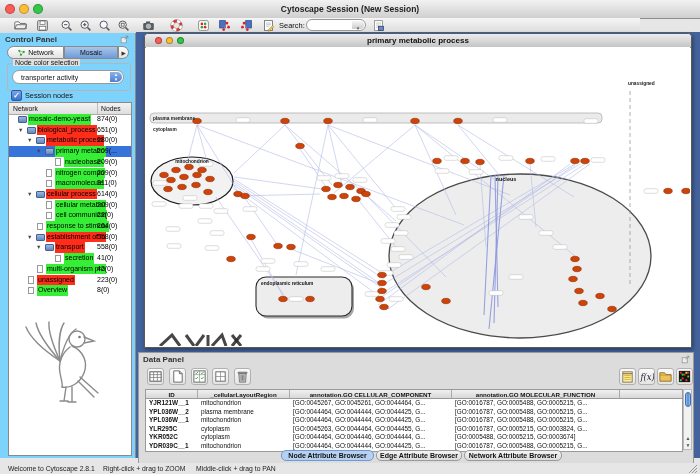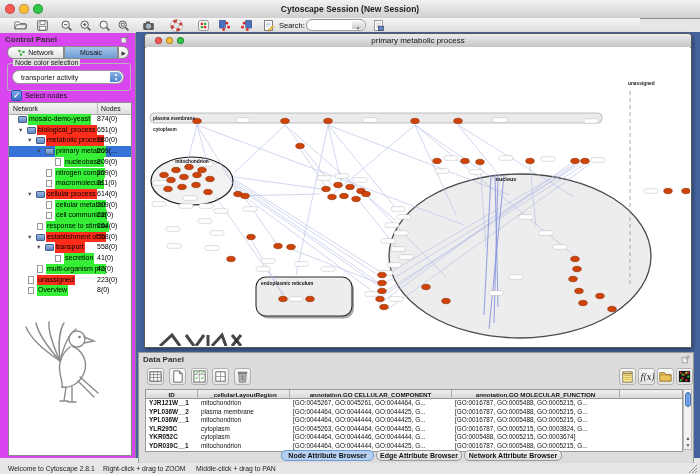--- a/index.html
+++ b/index.html
@@ -6,21 +6,21 @@
   body{width:700px;height:474px;position:relative;overflow:hidden;
        font-family:"Liberation Sans",sans-serif;background:#e6e6e6;font-size:7px;color:#111}
   .abs{position:absolute}
   .titlebar{left:0;top:0;width:700px;height:18px;background:linear-gradient(#f2f2f2,#cfcfcf);
             border-bottom:1px solid #8f8f8f}
   .tl{width:10px;height:10px;border-radius:50%;position:absolute;top:4px;border:1px solid rgba(0,0,0,.25);box-sizing:border-box}
   .wtitle{width:100%;text-align:center;font-weight:bold;font-size:8.5px;color:#222;line-height:18px}
   .toolbar{left:0;top:18px;width:640px;height:15px;background:linear-gradient(#f5f5f5,#dcdcdc);
            border-bottom:1px solid #9a9a9a}
   .icon{display:inline-block;vertical-align:top}
-  .cpanel{left:0;top:33px;width:136px;height:425px;background:#d946ef;border-right:1px solid #8a8a8a;box-sizing:border-box}
+  .cpanel{left:0;top:33px;width:136px;height:425px;background:#7dd3fc;border-right:1px solid #8a8a8a;box-sizing:border-box}
   .ptitle{font-size:8px;font-weight:bold;color:#333}
   .seg{position:absolute;height:13px;box-sizing:border-box;border:1px solid #8a8a8a;font-size:7px;
        line-height:12px;text-align:center;background:linear-gradient(#fff,#e2e2e2);overflow:hidden;white-space:nowrap}
   .groupbox{position:absolute;border:1px solid #b5b5b5;border-radius:3px}
   .combo{position:absolute;background:#fff;border:1px solid #9a9a9a;border-radius:7px;font-size:7px;
          line-height:12px;padding-left:8px;box-sizing:border-box;overflow:hidden;white-space:nowrap}
   .combobtn{position:absolute;right:1px;top:1px;bottom:1px;width:12px;border-radius:0 6px 6px 0;
             background:linear-gradient(#8db4e8,#4a7fd0);color:#fff;font-size:5px;text-align:center;line-height:5px}
   .checkbox{position:absolute;width:9px;height:9px;border-radius:2px;background:linear-gradient(#7aa6e8,#3b71c8);
             border:1px solid #2c5aa8;color:#fff;font-size:8px;line-height:9px;text-align:center;font-weight:bold}
@@ -29,21 +29,21 @@
            border-bottom:1px solid #aaa;font-size:6.8px;line-height:11px}
   .trow{position:absolute;left:0;right:0;height:10.7px;font-size:7px;line-height:10.5px;white-space:nowrap}
   .tlabel{padding:0 1px;color:#000}
   .tcount{position:absolute;left:88px;top:0}
   .mdi{left:136px;top:32px;width:564px;height:426px}
   .netwin{position:absolute;left:8px;top:1px;width:546px;height:313px;background:#fff;
           border:1px solid #5a5a5a;border-radius:4px 4px 0 0;box-shadow:1px 2px 4px rgba(0,0,0,.4)}
   .ntitle{height:13px;background:linear-gradient(#ececec,#c5c5c5);border-bottom:1px solid #8a8a8a;
           border-radius:4px 4px 0 0;position:relative}
   .ntl{width:7px;height:7px;border-radius:50%;position:absolute;top:3px;border:1px solid rgba(0,0,0,.3);box-sizing:border-box}
-  .ntext{text-align:center;font-size:8px;font-weight:normal;line-height:13px;color:#111}
+  .ntext{text-align:center;font-size:8px;font-weight:bold;line-height:13px;color:#111}
   .dpanel{left:138px;top:352px;width:556px;height:117px;background:#dcdcdc;border:1px solid #9a9a9a;box-sizing:border-box}
   .dpicon{position:absolute;width:17px;height:17px;border:1px solid #b0b0b0;border-radius:3px;
           background:linear-gradient(#fafafa,#e4e4e4);text-align:left}
   .dtable{position:absolute;background:#fff;border:1px solid #9a9a9a}
   .dth{position:absolute;height:9px;background:linear-gradient(#f0f0f0,#d8d8d8);border-right:1px solid #aaa;
        border-bottom:1px solid #999;font-size:6.2px;font-weight:bold;text-align:center;line-height:9px;
        overflow:hidden;white-space:nowrap;box-sizing:border-box}
   .dtc{position:absolute;height:8.5px;font-size:6.4px;line-height:8.5px;padding-left:3px;
        overflow:hidden;white-space:nowrap;box-sizing:border-box}
   .dtab{position:absolute;height:11px;border:1px solid #9a9a9a;border-radius:5px;font-size:7px;font-weight:bold;
@@ -327,21 +327,21 @@
       <div class="seg" style="left: 64px; top: 13px; width: 54px; background: linear-gradient(rgb(168, 198, 234), rgb(111, 155, 214));"><span>Mosaic</span></div>
       <div class="seg" style="left: 118px; top: 13px; width: 11px; border-radius: 0px 7px 7px 0px; font-size: 5.5px; color: rgb(51, 51, 51);">▶</div>
     </div>
   <div class="groupbox" style="left:7px;top:30px;width:122px;height:26px"></div>
   <div class="abs" style="left:13px;top:26px;background:#e0e0e0;padding:0 2px;font-size:7px">Node color selection</div>
   <div class="combo" style="left:12px;top:37px;width:112px;height:14px;line-height:13px">
     <span>transporter activity</span>
     <span class="combobtn">▴<br>▾</span>
   </div>
   <span class="checkbox" style="left:11px;top:57px">✓</span>
-  <span class="abs" style="left:25px;top:58px;font-size:7.3px">Select nodes</span>
+  <span class="abs" style="left:25px;top:58px;font-size:7.3px">Session nodes</span>
   <div class="treepane" style="left:8px;top:69px;width:122px;height:352px">
     <div class="treehdr">
       <span style="position:absolute;left:4px">Network</span>
       <span style="position:absolute;left:88px;border-left:1px solid #bbb;padding-left:3px">Nodes</span>
     </div>
     <div id="tree-rows">
         <div class="trow" style="top: 11px;">
           <span style="position:absolute;left:9px;top:2px;width:9px;height:7px;background:linear-gradient(#9ab8e0,#6288c0);border:1px solid #46608c;border-radius:1px;box-sizing:border-box"></span>
           <span class="tlabel" style="position:absolute;left:19px;background:#35ee35;max-width:101px;overflow:hidden;display:inline-block;white-space:nowrap">mosaic-demo-yeast</span>
           <span class="tcount" style="color:#000">874(0)</span>

